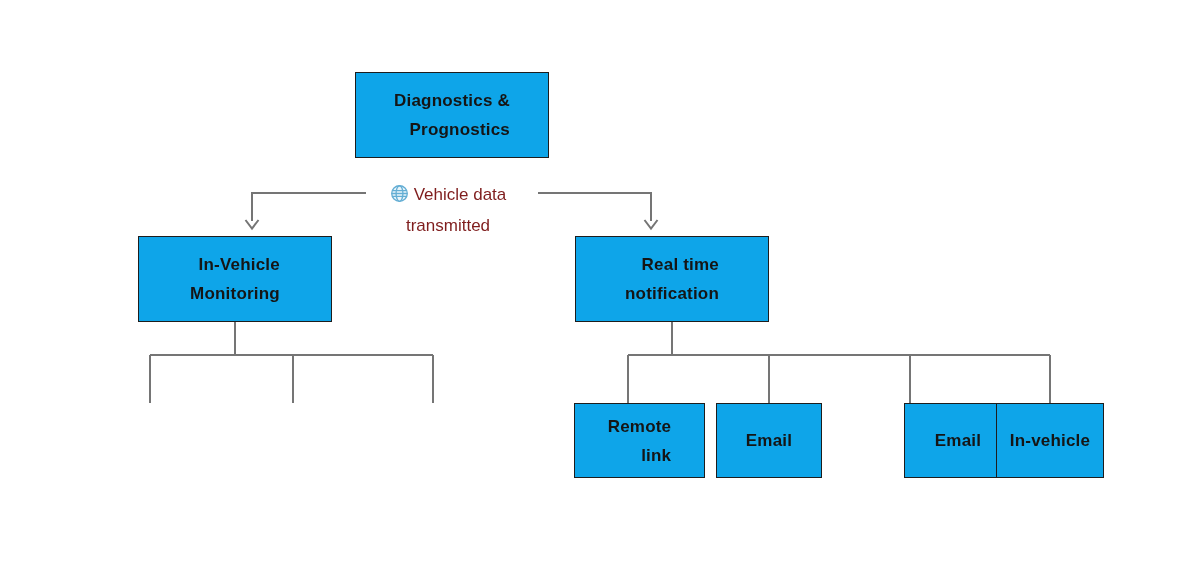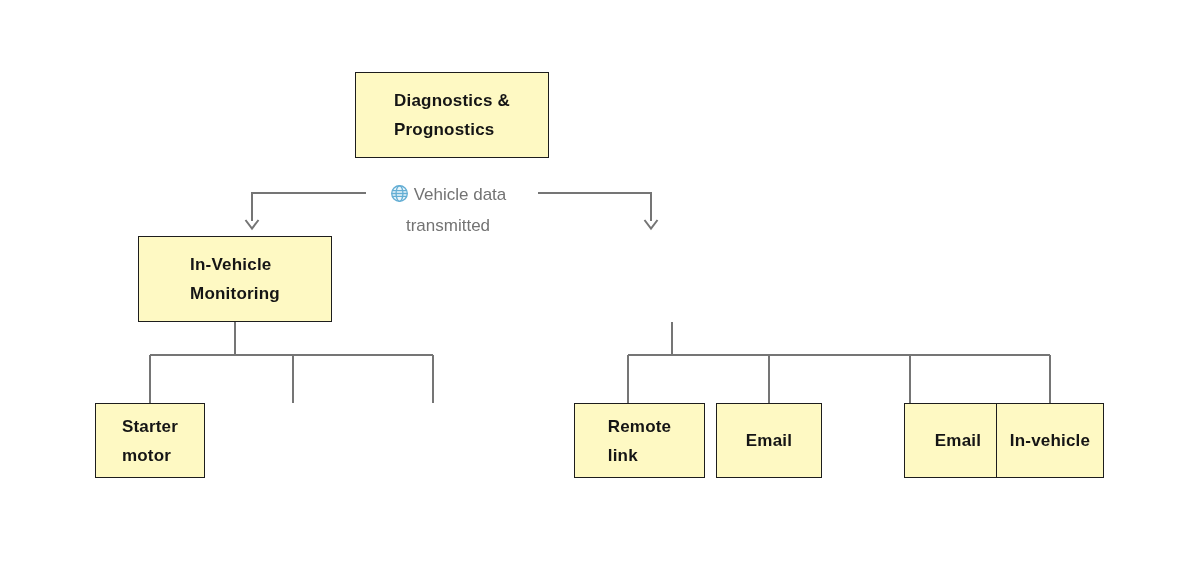--- a/index.html
+++ b/index.html
@@ -18,26 +18,26 @@
   .connector-layer {
     position: absolute;
     left: 0;
     top: 0;
     width: 1200px;
     height: 566px;
   }
   .node {
     position: absolute;
     box-sizing: border-box;
-    background: #fef9c3;
+    background: #0ea5e9;
     border: 1.5px solid #1d1d1d;
     display: flex;
     align-items: center;
     justify-content: center;
-    text-align: left;
+    text-align: right;
   }
   .node .node-label {
     white-space: pre-line;
     font-weight: 700;
     font-size: 17px;
     line-height: 29px;
     color: #151515;
     letter-spacing: 0.2px;
   }
   .node.lvl1 { left: 355px; top: 72px;  width: 194px; height: 86px; }
@@ -53,21 +53,21 @@
   .node.invehicle { left: 996px; width: 108px; }
 
   .edge-label {
     position: absolute;
     left: 372px;
     top: 181px;
     width: 152px;
     text-align: center;
     font-size: 17px;
     line-height: 28px;
-    color: #737373;
+    color: #7f1d1d;
     font-weight: 400;
   }
   .edge-label .globe {
     display: inline-block;
     vertical-align: -3px;
     margin-right: 5px;
   }
   .edge-label .edge-text {
     white-space: pre-line;
   }
@@ -116,25 +116,25 @@
         </g>
       </svg>
     </span><span class="edge-text">Vehicle data
 transmitted</span>
   </div>
 
   <div class="node ivm">
     <span class="node-label">In-Vehicle
 Monitoring</span>
   </div>
+  <div class="node rtn">
+    <span class="node-label">Real time
+notification</span>
+  </div>
 
-  <div class="node small starter">
-    <span class="node-label">Starter
-motor</span>
-  </div>
 
   <div class="node small remote">
     <span class="node-label">Remote
 link</span>
   </div>
   <div class="node small text">
     <span class="node-label">Email</span>
   </div>
   <div class="node small email">
     <span class="node-label">Email</span>

